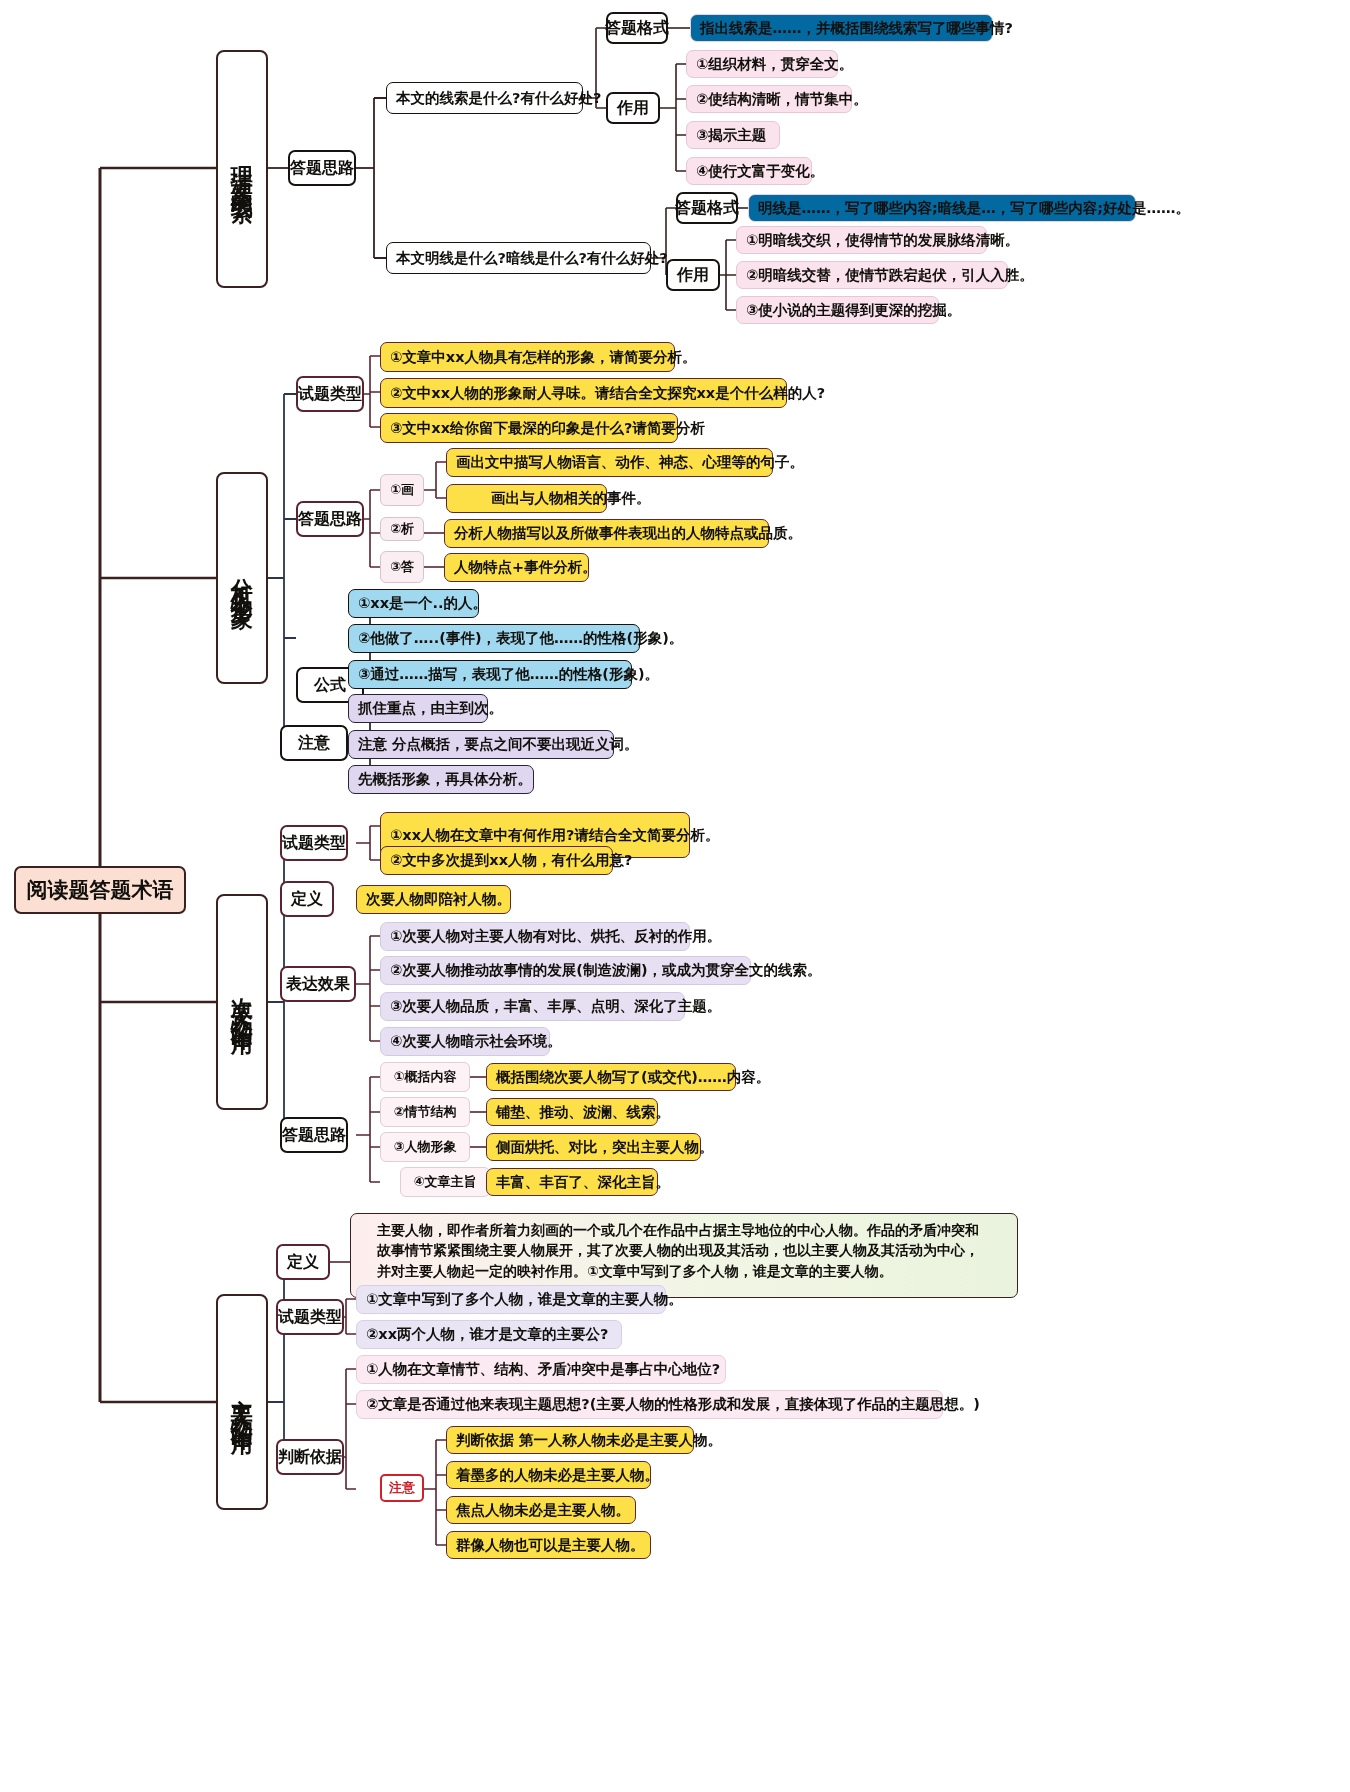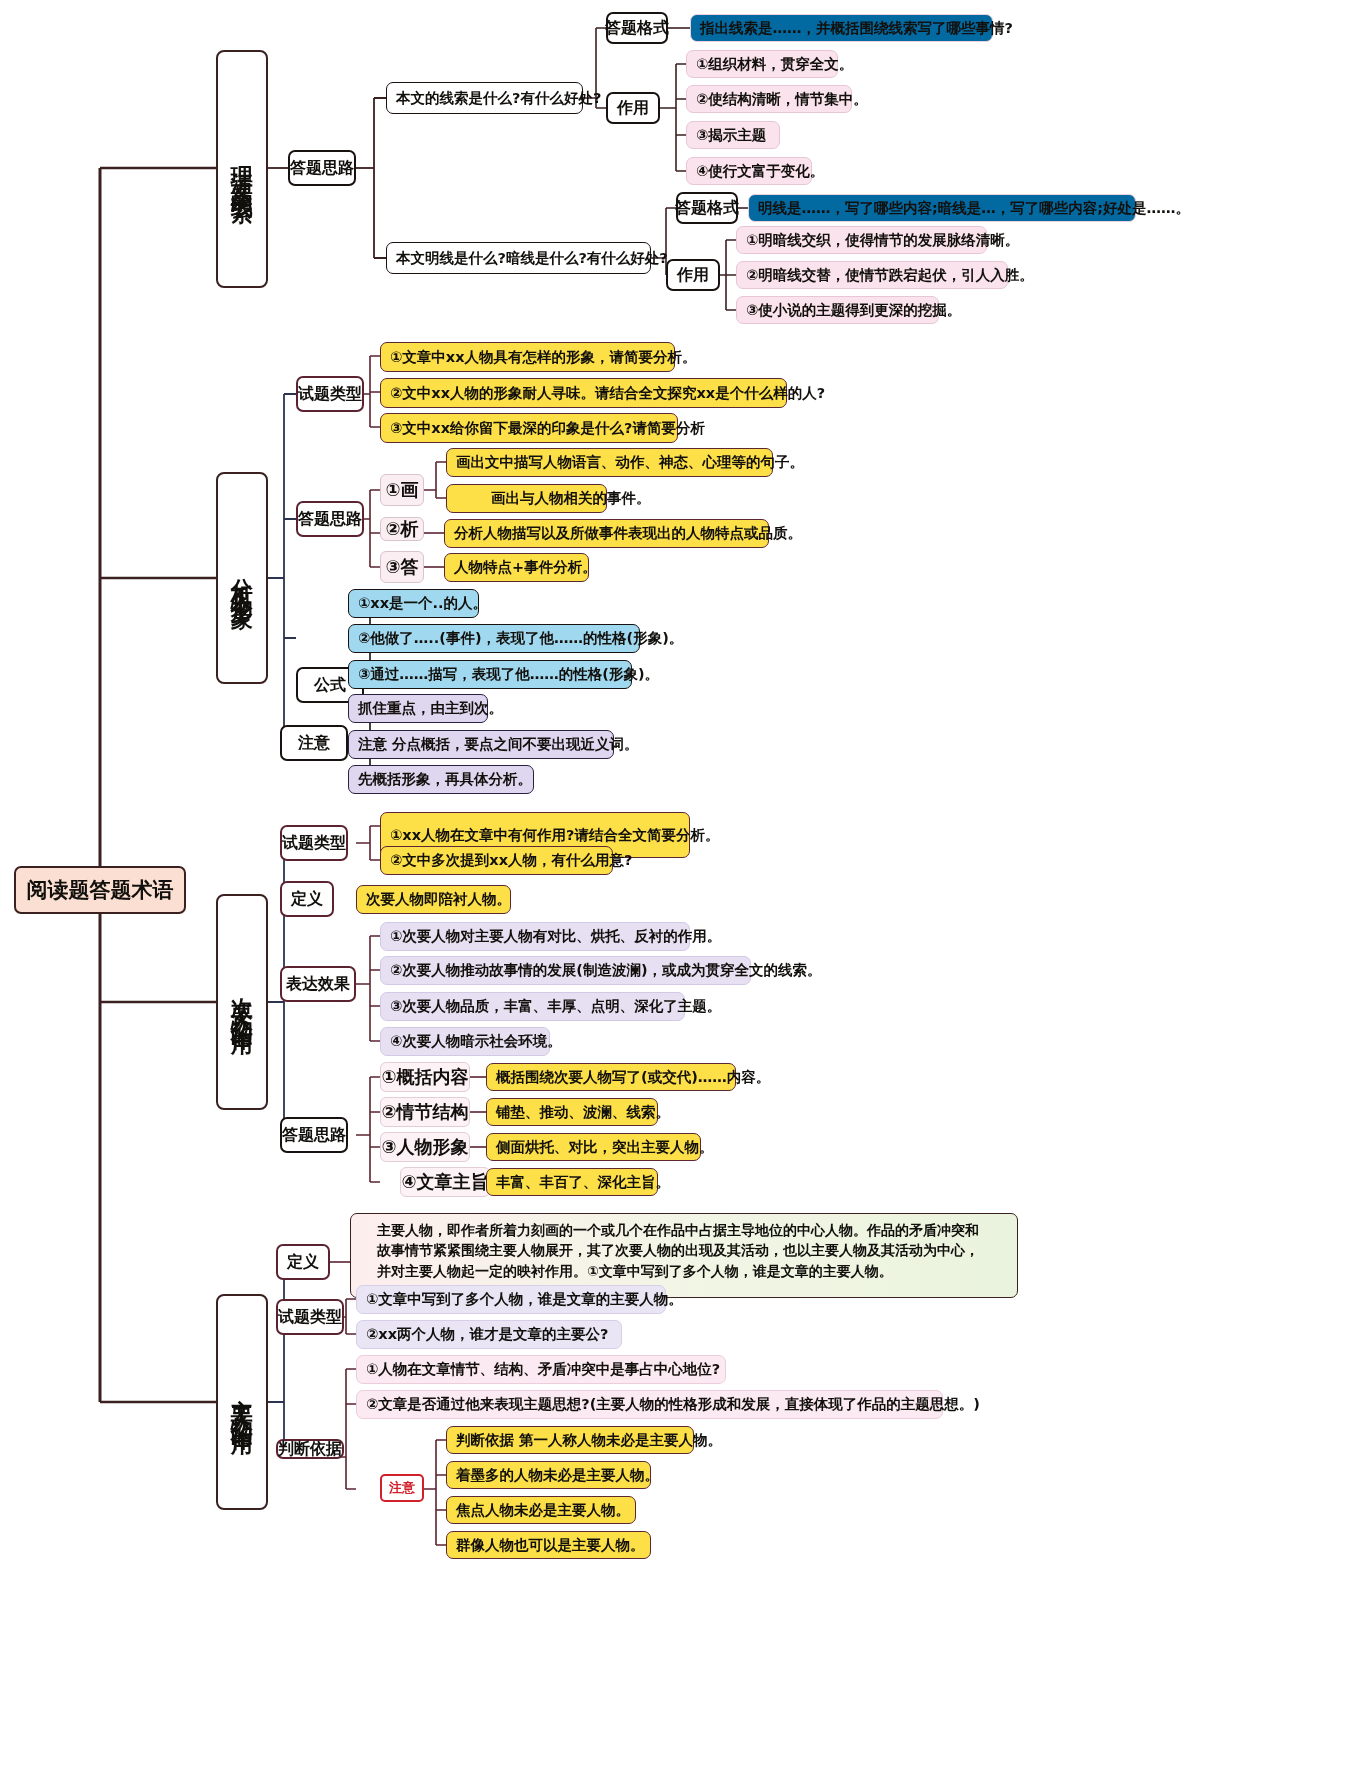--- a/index.html
+++ b/index.html
@@ -65,21 +65,21 @@
     justify-content:center;
   }
   .l2.maroon{border-color:#5b2330;}
   .l2.blk{border-color:#17110f;}
 
   
   .tag{
     background:#fbeef3;
     border:1.6px solid #d9c3cd;
     border-radius:6px;
-    font-size:18px;
+    font-size:13px;
     padding:0 7px;
     justify-content:center;
   }
   .tag.plain{background:#fdf2f6;border-color:#e3cdd7;}
 
   
   .leaf{
     border-radius:7px;
     font-size:14.5px;
     padding:0 9px;
@@ -284,21 +284,21 @@
 
   <div class="node trunk center" style="left:216px;top:1294px;width:52px;height:216px;">主要人物的作用</div>
 
   <div class="node l2 maroon center" style="left:276px;top:1244px;width:54px;height:36px;">定义</div>
   <div class="node leaf greenfill" style="left:350px;top:1213px;width:668px;height:85px;">主要人物，即作者所着力刻画的一个或几个在作品中占据主导地位的中心人物。作品的矛盾冲突和故事情节紧紧围绕主要人物展开，其了次要人物的出现及其活动，也以主要人物及其活动为中心，并对主要人物起一定的映衬作用。①文章中写到了多个人物，谁是文章的主要人物。</div>
 
   <div class="node l2 maroon center" style="left:276px;top:1299px;width:68px;height:36px;">试题类型</div>
   <div class="node leaf palelav" style="left:356px;top:1285px;width:310px;height:29px;">①文章中写到了多个人物，谁是文章的主要人物。</div>
   <div class="node leaf palelav" style="left:356px;top:1320px;width:266px;height:29px;">②xx两个人物，谁才是文章的主要公?</div>
 
-  <div class="node l2 maroon center" style="left:276px;top:1439px;width:68px;height:20px;">判断依据</div>
+  <div class="node l2 maroon center" style="left:276px;top:1439px;width:68px;height:36px;">判断依据</div>
   <div class="node leaf lightpink" style="left:356px;top:1355px;width:370px;height:29px;">①人物在文章情节、结构、矛盾冲突中是事占中心地位?</div>
   <div class="node leaf lightpink" style="left:356px;top:1390px;width:587px;height:29px;">②文章是否通过他来表现主题思想?(主要人物的性格形成和发展，直接体现了作品的主题思想。)</div>
 
   <div class="node badge" style="left:380px;top:1474px;width:44px;height:28px;">注意</div>
   <div class="node leaf maroonedge" style="left:446px;top:1426px;width:248px;height:28px;">判断依据 第一人称人物未必是主要人物。</div>
   <div class="node leaf maroonedge" style="left:446px;top:1461px;width:205px;height:28px;">着墨多的人物未必是主要人物。</div>
   <div class="node leaf maroonedge" style="left:446px;top:1496px;width:190px;height:28px;">焦点人物未必是主要人物。</div>
   <div class="node leaf maroonedge" style="left:446px;top:1531px;width:205px;height:28px;">群像人物也可以是主要人物。</div>
 
 </div>

